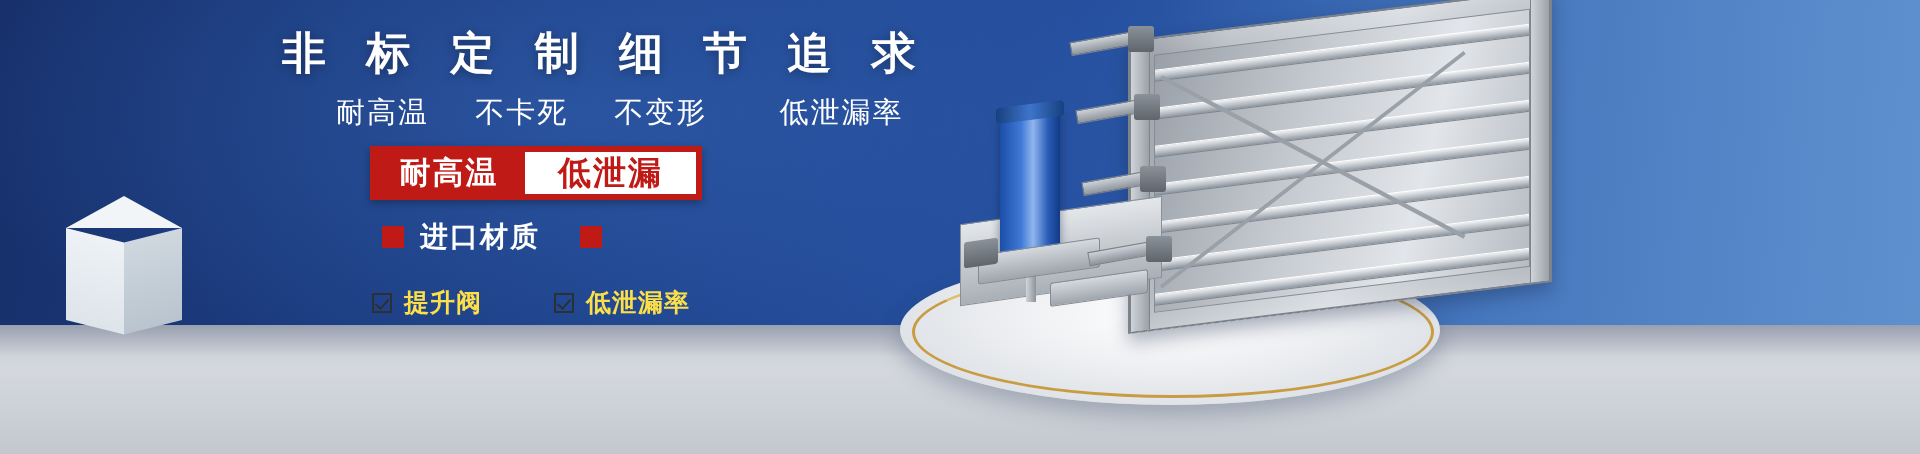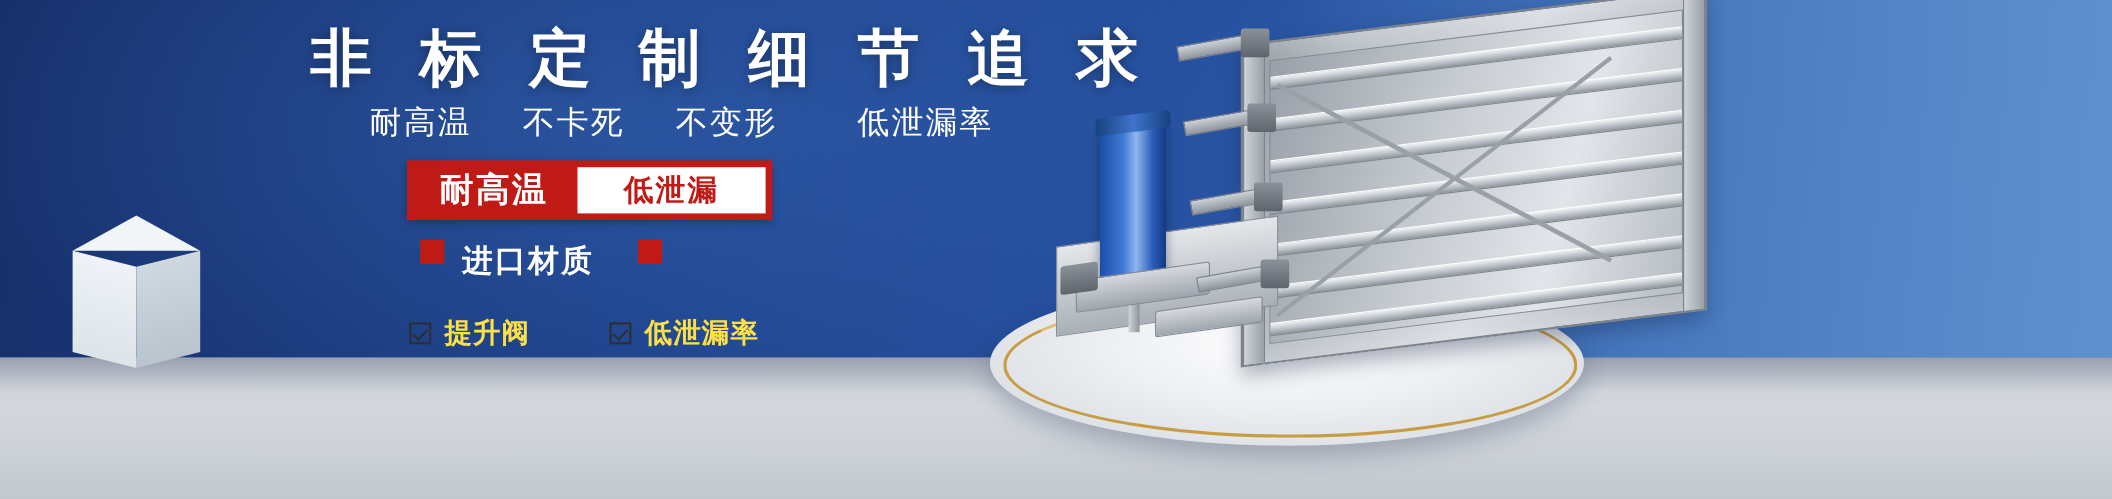--- a/index.html
+++ b/index.html
@@ -82,21 +82,21 @@
     background: linear-gradient(180deg,#cfd8df 0%, #b9c4ce 100%);
     transform: skewY(-14deg);
     transform-origin: top right;
   }
 
   
   .headline {
     position: absolute;
     left: 282px;
     top: 16px;
-    font-size: 56px;
+    font-size: 44px;
     line-height: 74px;
     color: #ffffff;
     letter-spacing: 14px;
     font-weight: bold;
     text-shadow: 0 2px 10px rgba(0,0,0,0.35);
     white-space: nowrap;
   }
   .subline {
     position: absolute;
     left: 336px;
@@ -134,31 +134,32 @@
     letter-spacing: 2px;
   }
   .tag-right {
     flex: 1;
     margin: 3px 3px 3px 0;
     background: #ffffff;
     display: flex;
     align-items: center;
     justify-content: center;
     color: #c01a17;
-    font-size: 27px;
+    font-size: 33px;
     font-weight: bold;
     letter-spacing: 2px;
   }
 
   
   .feature-row {
     position: absolute;
     left: 382px;
     top: 218px;
     display: flex;
+    align-items: center;
     white-space: nowrap;
   }
   .sq {
     width: 22px;
     height: 22px;
     background: #c01a17;
     display: inline-block;
     margin-right: 16px;
     flex: 0 0 auto;
   }

